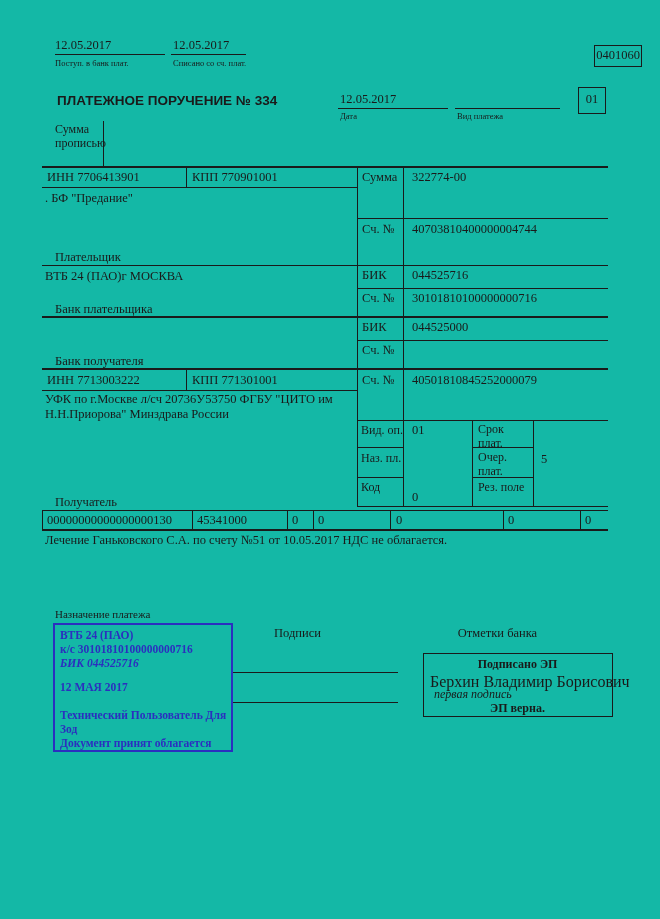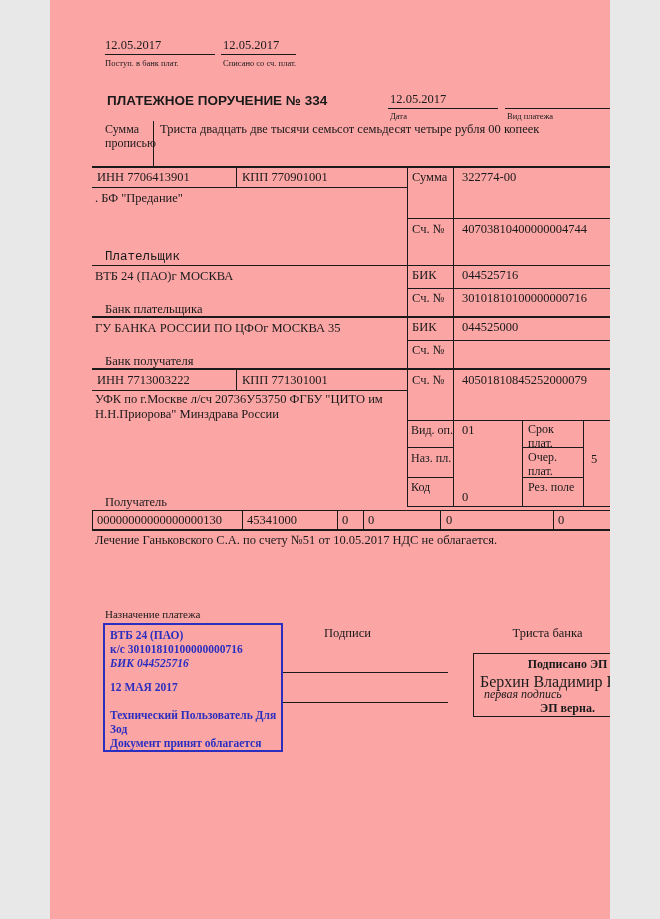--- a/index.html
+++ b/index.html
@@ -1,16 +1,16 @@
 <!DOCTYPE html>
 <html><head>
 <meta charset="utf-8">
 <style>
   html,body{margin:0;padding:0;background:#e8e8e8;}
-  .page{position:relative;width:560px;height:919px;background:#fca5a5;margin:0 auto;
+  .page{position:relative;width:660px;height:919px;background:#14b8a6;margin:0 auto;
         font-family:"Liberation Serif", serif;color:#1a1a1a;overflow:hidden;}
   .t{position:absolute;font-size:12.5px;line-height:1.18;white-space:nowrap;}
   .wrap{white-space:normal;}
   .sm{font-size:8.5px;}
   .md{font-size:11px;}
   .b{font-weight:bold;}
   .i{font-style:italic;}
   .sans{font-family:"Liberation Sans", sans-serif;}
   .hl{position:absolute;height:1px;background:#1a1a1a;}
   .hl2{position:absolute;height:2px;background:#1a1a1a;}
@@ -42,51 +42,49 @@
   <div class="hl" style="left:338px;top:108px;width:110px;"></div>
   <div class="t sm" style="left:340px;top:111px;">Дата</div>
   <div class="hl" style="left:455px;top:108px;width:105px;"></div>
   <div class="t sm" style="left:457px;top:111px;">Вид платежа</div>
   <div class="box" style="left:578px;top:87px;width:28px;height:27px;">
     <div class="t ctr" style="left:0;top:4px;width:26px;">01</div>
   </div>
 
   <div class="t wrap" style="left:55px;top:122px;width:48px;font-size:12px;">Сумма прописью</div>
   <div class="vl" style="left:103px;top:121px;height:46px;"></div>
-  <div class="t wrap" style="left:110px;top:122px;width:495px;">Триста двадцать две тысячи семьсот семьдесят четыре рубля 00 копеек</div>
 
   <div class="hl2" style="left:42px;top:166px;width:566px;"></div>
   <div class="vl" style="left:357px;top:166px;height:340px;"></div>
   <div class="vl" style="left:403px;top:166px;height:340px;"></div>
 
   <div class="t" style="left:47px;top:170px;">ИНН 7706413901</div>
   <div class="vl" style="left:186px;top:166px;height:21px;"></div>
   <div class="t" style="left:192px;top:170px;">КПП 770901001</div>
   <div class="hl" style="left:42px;top:187px;width:315px;"></div>
 
   <div class="t" style="left:362px;top:170px;">Сумма</div>
   <div class="t" style="left:412px;top:170px;">322774-00</div>
   <div class="hl" style="left:357px;top:218px;width:251px;"></div>
   <div class="t" style="left:362px;top:222px;">Сч. №</div>
   <div class="t" style="left:412px;top:222px;">40703810400000004744</div>
 
   <div class="t" style="left:45px;top:191px;">. БФ "Предание"</div>
-  <div class="t" style="left:55px;top:250px;font-family:Liberation Mono, monospace;">Плательщик</div>
+  <div class="t" style="left:55px;top:250px;">Плательщик</div>
   <div class="hl" style="left:42px;top:265px;width:566px;"></div>
 
   <div class="t" style="left:45px;top:269px;">ВТБ 24 (ПАО)г МОСКВА</div>
   <div class="t" style="left:362px;top:268px;">БИК</div>
   <div class="t" style="left:412px;top:268px;">044525716</div>
   <div class="hl" style="left:357px;top:288px;width:251px;"></div>
   <div class="t" style="left:362px;top:291px;">Сч. №</div>
   <div class="t" style="left:412px;top:291px;">30101810100000000716</div>
   <div class="t" style="left:55px;top:302px;">Банк плательщика</div>
   <div class="hl2" style="left:42px;top:316px;width:566px;"></div>
 
-  <div class="t" style="left:45px;top:321px;">ГУ БАНКА РОССИИ ПО ЦФОг МОСКВА 35</div>
   <div class="t" style="left:362px;top:320px;">БИК</div>
   <div class="t" style="left:412px;top:320px;">044525000</div>
   <div class="hl" style="left:357px;top:340px;width:251px;"></div>
   <div class="t" style="left:362px;top:343px;">Сч. №</div>
   <div class="t" style="left:412px;top:343px;"></div>
   <div class="t" style="left:55px;top:354px;">Банк получателя</div>
   <div class="hl2" style="left:42px;top:368px;width:566px;"></div>
 
   <div class="t" style="left:47px;top:373px;">ИНН 7713003222</div>
   <div class="vl" style="left:186px;top:369px;height:21px;"></div>
@@ -143,21 +141,21 @@
     <div class="t blue b" style="left:5px;top:32px;font-size:11.5px;font-style:italic;">БИК 044525716</div>
     <div class="t blue b" style="left:5px;top:56px;font-size:11.5px;">12 МАЯ 2017</div>
     <div class="t blue b wrap" style="left:5px;top:84px;width:168px;font-size:11.5px;">Технический Пользователь Для Зод</div>
     <div class="t blue b" style="left:5px;top:112px;font-size:11.5px;">Документ принят облагается</div>
   </div>
 
   <div class="t ctr" style="left:230px;top:626px;width:135px;font-size:12.5px;">Подписи</div>
   <div class="hl" style="left:233px;top:672px;width:165px;"></div>
   <div class="hl" style="left:233px;top:702px;width:165px;"></div>
 
-  <div class="t ctr" style="left:415px;top:626px;width:165px;font-size:12.5px;">Триста банка</div>
+  <div class="t ctr" style="left:415px;top:626px;width:165px;font-size:12.5px;">Отметки банка</div>
   <div class="box" style="left:423px;top:653px;width:190px;height:64px;border-width:1.5px;">
     <div class="t b ctr" style="left:0;top:3px;width:187px;font-size:12px;">Подписано ЭП</div>
     <div class="t" style="left:6px;top:19px;font-size:16px;">Берхин Владимир Борисович</div>
     <div class="t i" style="left:10px;top:33px;font-size:12px;">первая подпись</div>
     <div class="t b ctr" style="left:0;top:47px;width:187px;font-size:12px;">ЭП верна.</div>
   </div>
 
 </div>
 
 </body></html>

